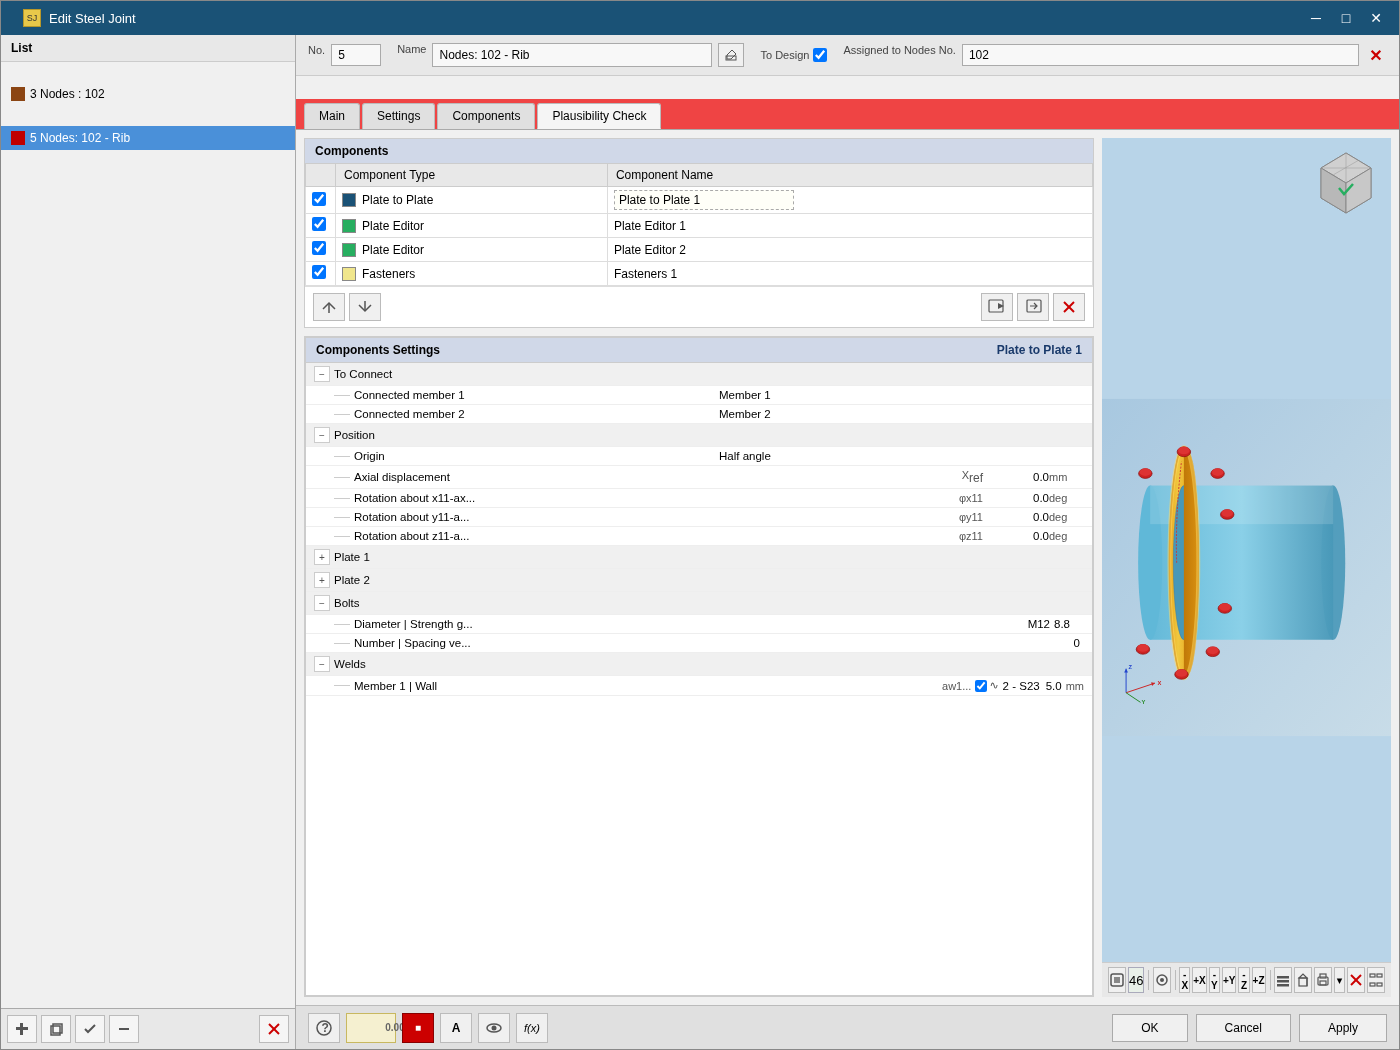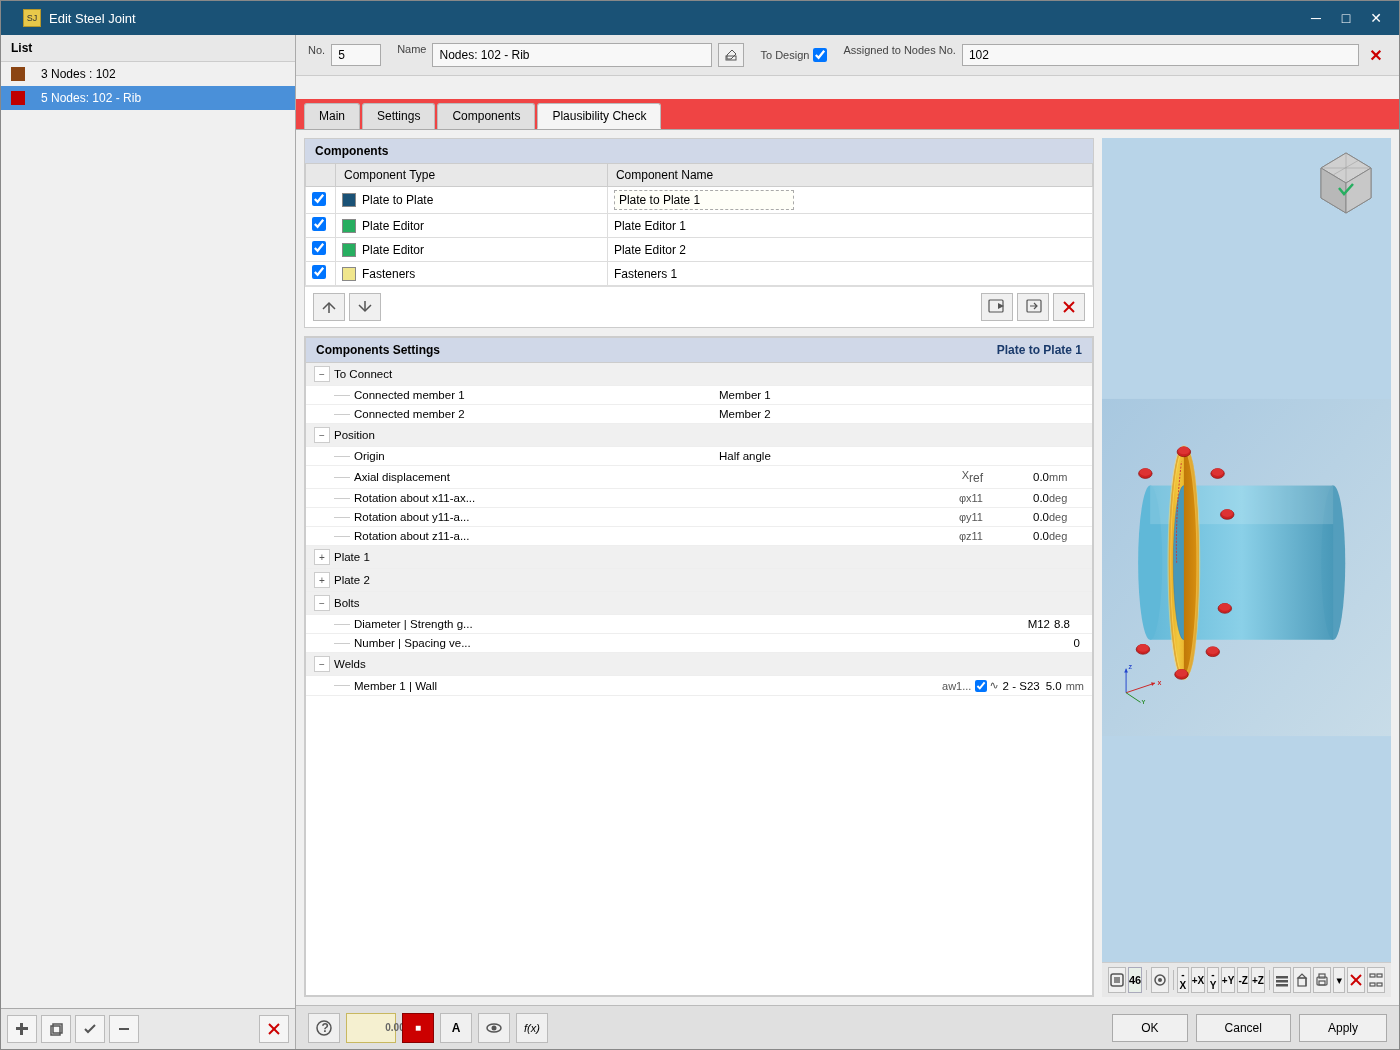--- a/index.html
+++ b/index.html
@@ -13,21 +13,21 @@
     .title-text { font-size: 13px; font-weight: 500; }
     .title-buttons { display: flex; gap: 4px; }
     .title-btn { width: 26px; height: 22px; background: transparent; border: none; color: white; cursor: pointer; font-size: 14px; display: flex; align-items: center; justify-content: center; }
 
     .main-content { display: flex; flex: 1; overflow: hidden; }
     
     
     .left-panel { width: 295px; background: #f0f0f0; border-right: 1px solid #aaa; display: flex; flex-direction: column; flex-shrink: 0; }
     .left-panel-header { padding: 6px 10px; font-weight: 600; font-size: 12px; border-bottom: 1px solid #ccc; background: #e8e8e8; }
     .list-items { flex: 1; overflow-y: auto; }
-    .list-item { padding: 5px 10px; display: flex; align-items: center; gap: 16px; cursor: pointer; }
+    .list-item { padding: 5px 10px; display: flex; align-items: center; gap: 5px; cursor: pointer; margin-top: 20px; }
     .list-item.selected { background: #4a90d9; color: white; }
     .left-panel-footer { border-top: 1px solid #aaa; padding: 6px; display: flex; gap: 4px; align-items: center; background: #e8e8e8; }
     .footer-btn { width: 30px; height: 28px; background: #f5f5f5; border: 1px solid #bbb; cursor: pointer; display: flex; align-items: center; justify-content: center; font-size: 14px; }
     .footer-btn.red-btn { color: #c00; }
     .footer-btn-spacer { flex: 1; }
 
     
     .right-section { flex: 1; display: flex; flex-direction: column; overflow: hidden; }
     
     
@@ -83,21 +83,21 @@
     
     .view-3d { flex: 1; background: #b8d4e8; position: relative; overflow: hidden; }
     
     
     .nav-cube { position: absolute; top: 10px; right: 10px; width: 70px; height: 70px; }
     
     
     .view-toolbar { position: absolute; bottom: 0; left: 0; right: 0; background: #e8e8e8; border-top: 1px solid #ccc; padding: 4px 6px; display: flex; gap: 2px; align-items: center; }
     .view-btn { width: 28px; height: 26px; border: 1px solid #bbb; background: #f0f0f0; cursor: pointer; display: flex; align-items: center; justify-content: center; font-size: 11px; }
     .view-btn-separator { width: 1px; height: 20px; background: #bbb; margin: 0 2px; }
-    .view-badge { background: #e8f0e8; border: 1px solid #aab; width: 28px; height: 26px; display: flex; align-items: center; justify-content: center; font-size: 11px; font-weight: bold; }
+    .view-badge { background: #e8f0e8; border: 1px solid #aab; width: 28px; height: 26px; display: flex; align-items: center; justify-content: center; font-size: 13px; font-weight: normal; }
     
     
     .bottom-bar { height: 44px; background: #e0e0e0; border-top: 1px solid #bbb; display: flex; align-items: center; justify-content: space-between; padding: 0 12px; flex-shrink: 0; }
     .bottom-left { display: flex; gap: 6px; align-items: center; }
     .bottom-btn { width: 32px; height: 30px; border: 1px solid #bbb; background: #f0f0f0; cursor: pointer; display: flex; align-items: center; justify-content: center; }
     .bottom-right { display: flex; gap: 8px; }
     .dialog-btn { padding: 6px 28px; border: 1px solid #aaa; background: #f0f0f0; cursor: pointer; font-size: 12px; }
     .dialog-btn.apply { background: #f0f0f0; font-weight: 500; }
 
     

